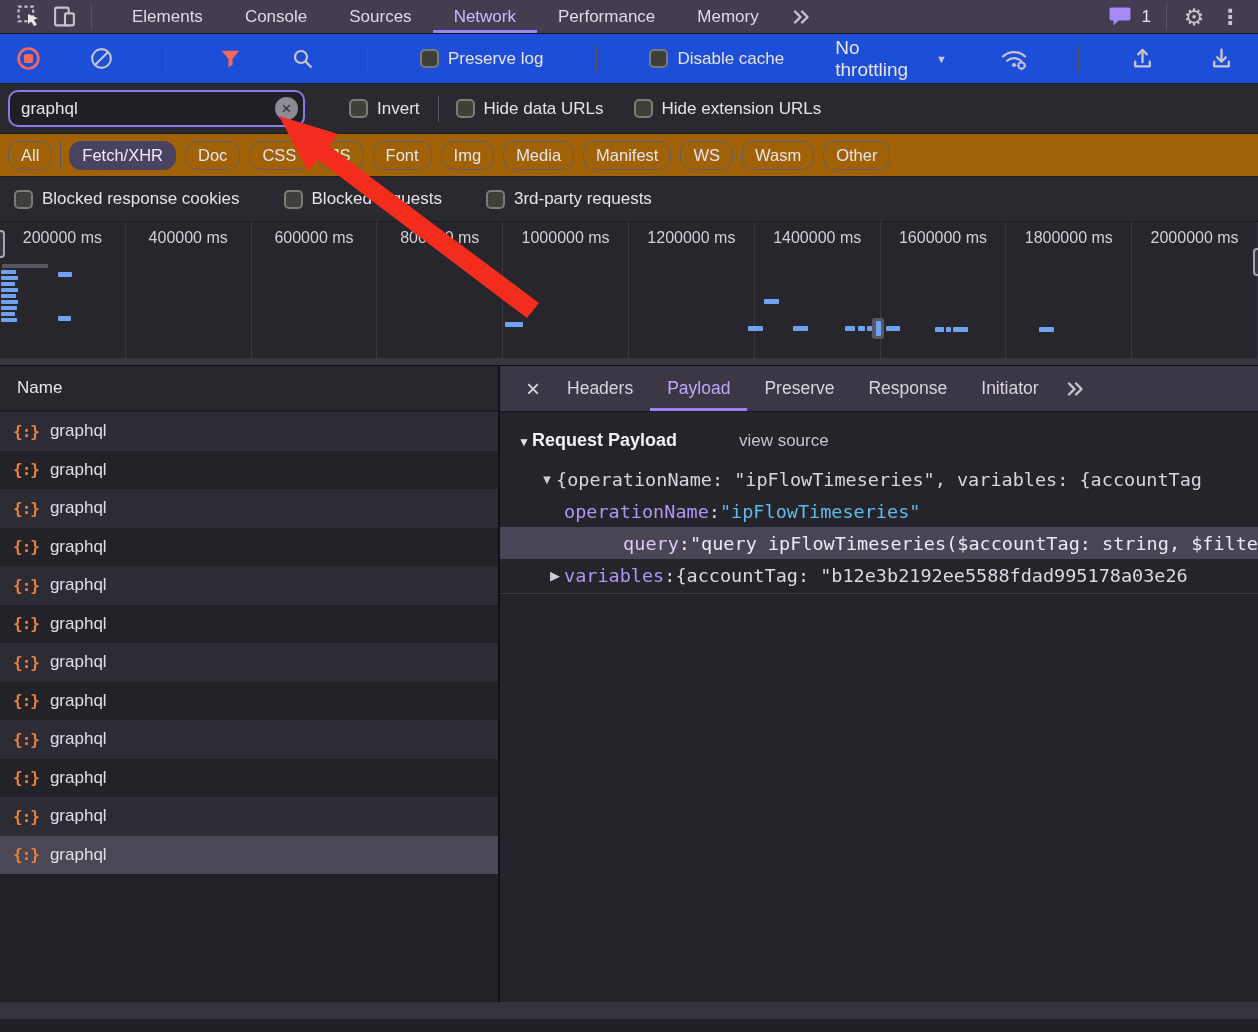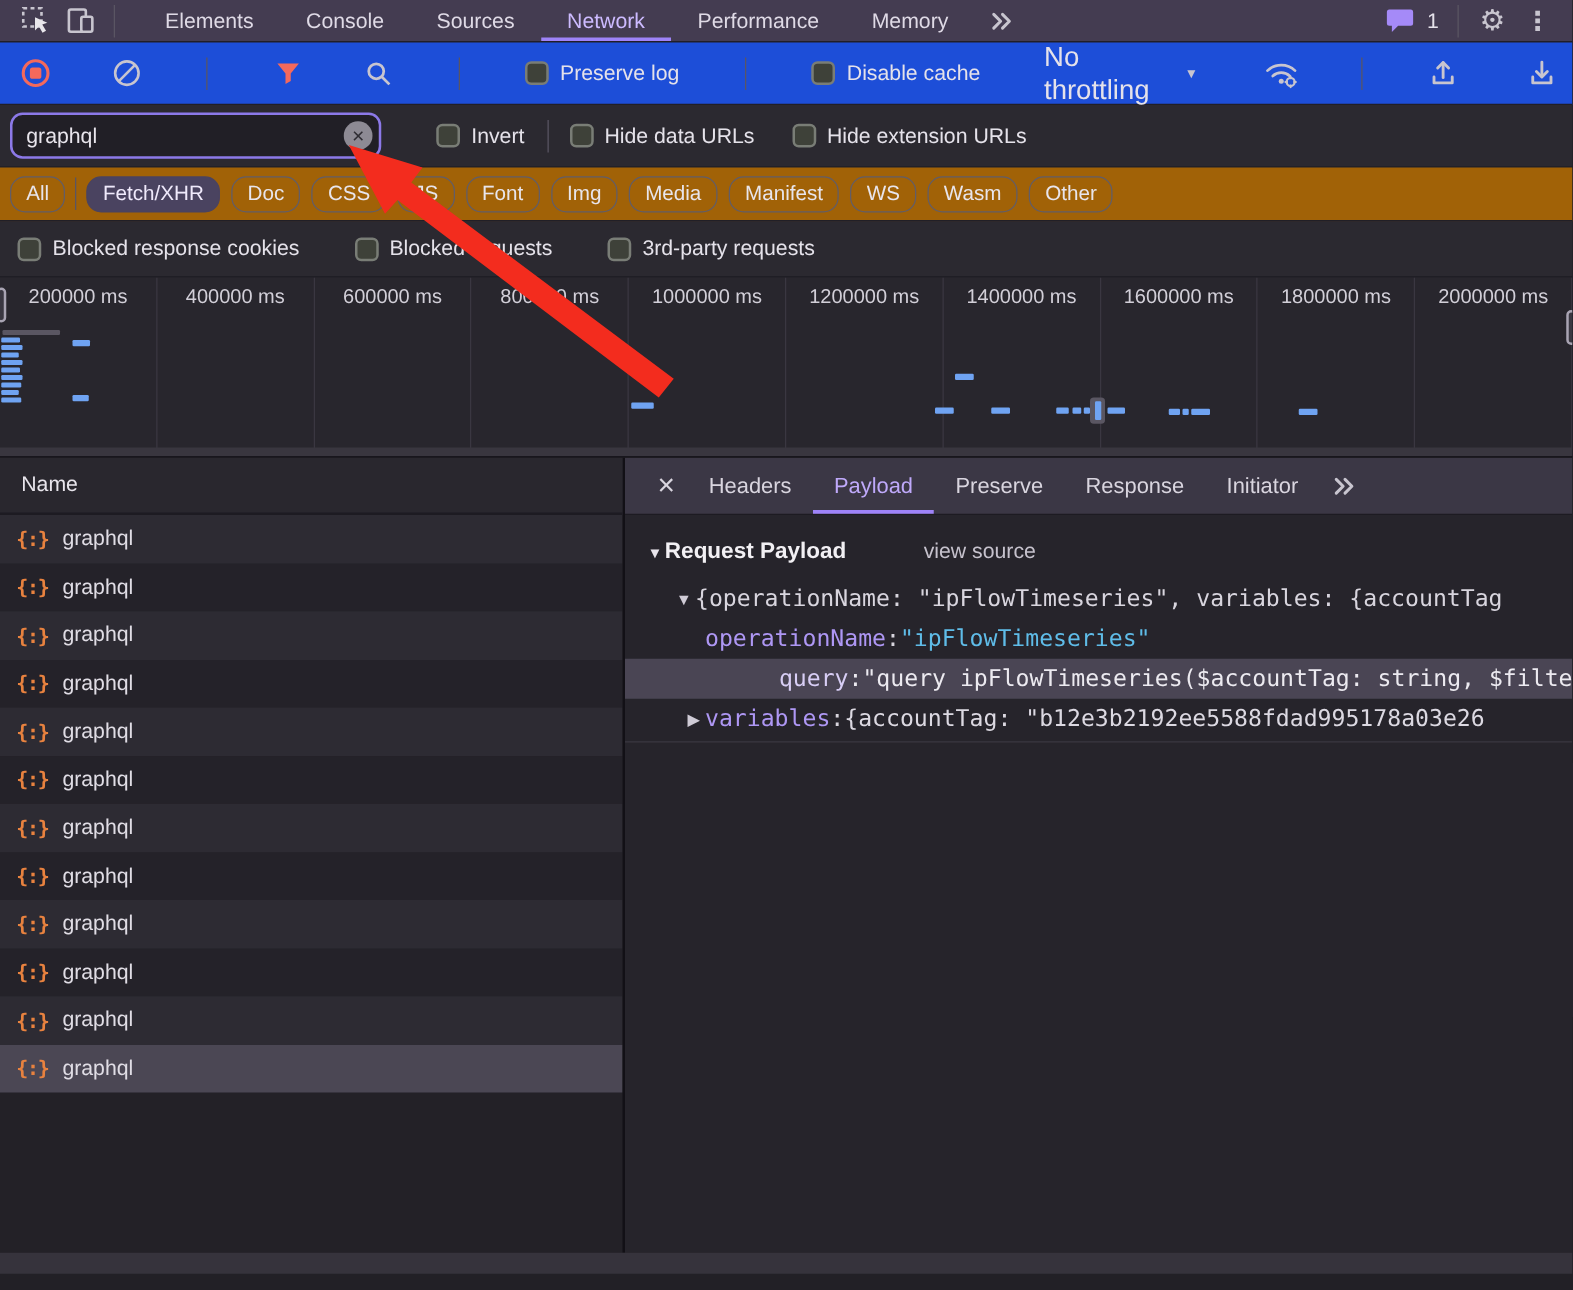--- a/index.html
+++ b/index.html
@@ -225,21 +225,21 @@
   <div class="check-group" style="margin-left:6px;">
     <span class="checkbox"></span>
     <span class="toolbar-label">Preserve log</span>
   </div>
   <div class="vsep" style="margin-left:16px;"></div>
   <div class="check-group" style="margin-left:6px;">
     <span class="checkbox"></span>
     <span class="toolbar-label">Disable cache</span>
   </div>
   <div class="throttle">
-    <span style="font-size:22px;">No throttling</span>
+    <span style="font-size:19px;">No throttling</span>
     <span class="caret">▼</span>
   </div>
   <div class="icon-btn" style="margin-left:12px;">
     <span>
       <svg width="28" height="24" viewBox="0 0 28 24" fill="none" stroke="#C8C5CF" stroke-width="2.2" stroke-linecap="round">
         <path d="M3 9.5 A16 16 0 0 1 25 9.5"></path>
         <path d="M7.2 13.8 A10 10 0 0 1 20.8 13.8"></path>
         <circle cx="14" cy="18" r="2" fill="#C8C5CF" stroke="none"></circle>
         <circle cx="21.5" cy="18.5" r="3.2" stroke-width="1.8"></circle>
         <line x1="21.5" y1="14.2" x2="21.5" y2="15.6" stroke-width="1.6"></line>

